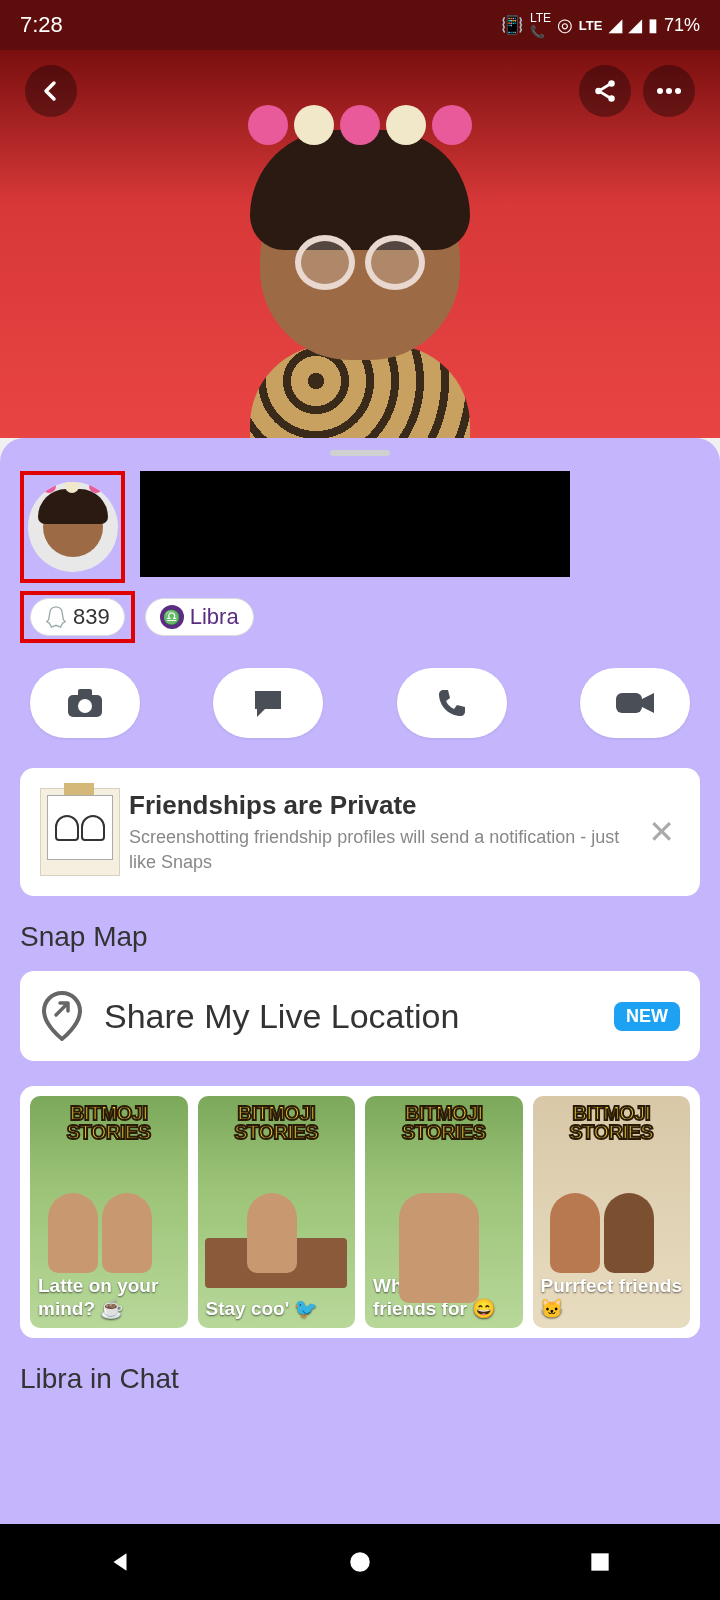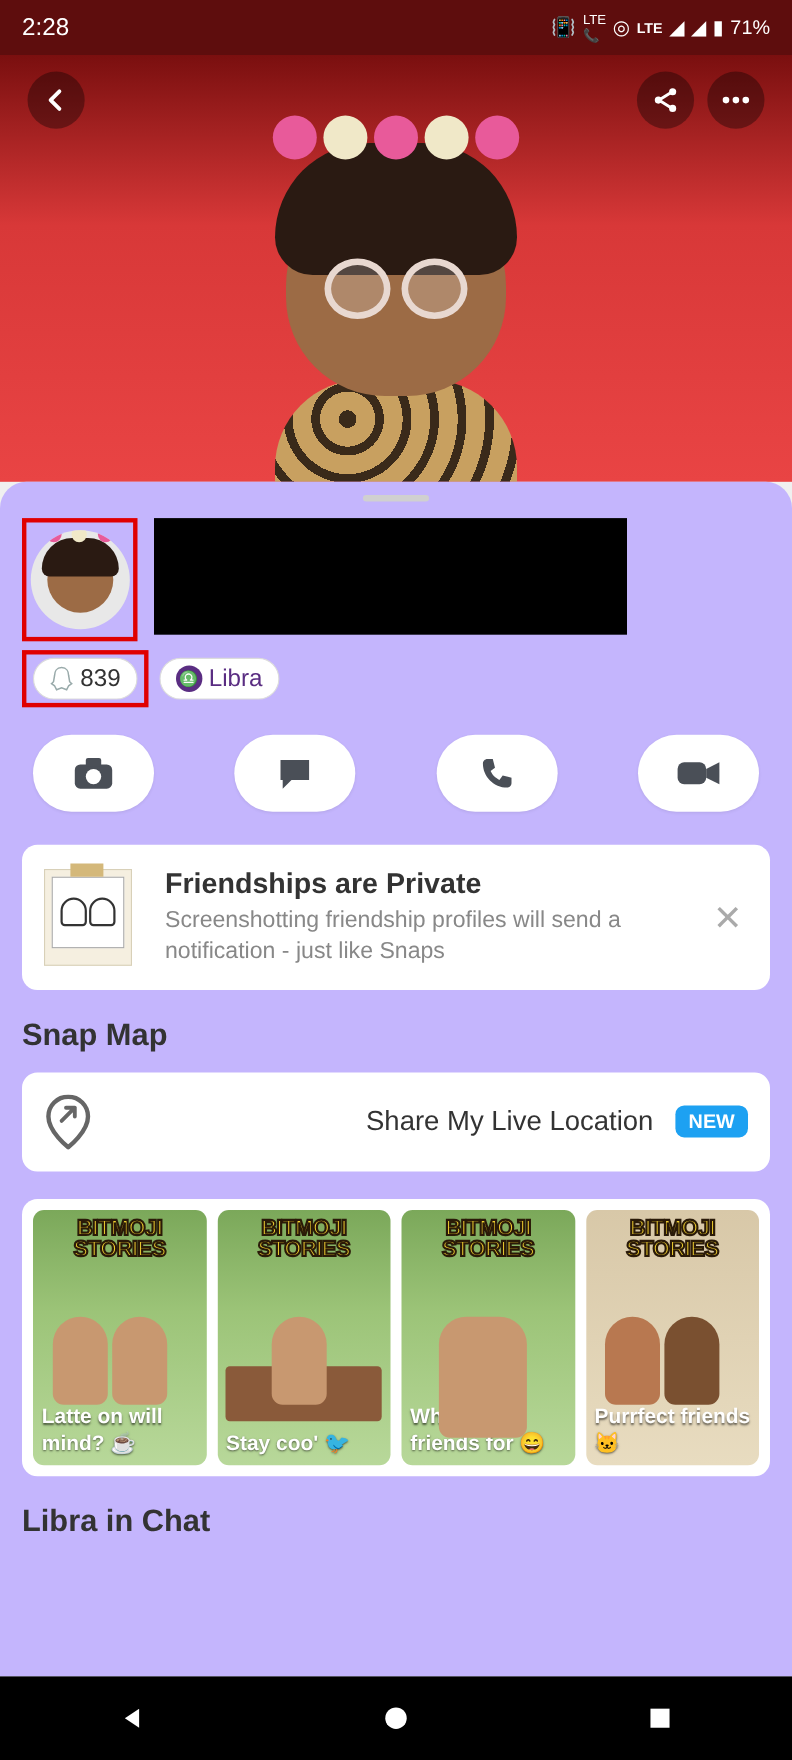--- a/index.html
+++ b/index.html
@@ -40,55 +40,55 @@
 .badges-row { display: flex; gap: 10px; margin-top: 8px; align-items: center; }
 .score-box { border: 4px solid #e00000; padding: 3px 6px; }
 .pill { background: #fff; border: 1px solid #dcdcdc; border-radius: 20px; padding: 5px 14px; display: flex; align-items: center; gap: 6px; font-size: 22px; font-weight: 500; color: #333; }
 .ghost-icon { width: 22px; height: 24px; }
 .libra-icon { width: 24px; height: 24px; border-radius: 50%; background: #5a2d82; display: flex; align-items: center; justify-content: center; color: #fff; font-size: 14px; }
 .libra-text { color: #5a2d82; }
 
 .action-row { display: flex; justify-content: space-between; margin: 25px 0 30px; padding: 0 10px; }
 .action-btn { width: 110px; height: 70px; background: #fff; border-radius: 35px; display: flex; align-items: center; justify-content: center; box-shadow: 0 1px 3px rgba(0,0,0,0.08); }
 
-.card { background: #fff; border-radius: 14px; padding: 20px; margin-bottom: 25px; display: flex; align-items: center; gap: 30px; }
+.card { background: #fff; border-radius: 14px; padding: 20px; margin-bottom: 25px; display: flex; align-items: center; gap: 9px; }
 .polaroid { width: 80px; height: 88px; background: #f5efe0; border: 1px solid #d8d0b8; padding: 6px; position: relative; }
 .polaroid::before { content: ""; position: absolute; top: -6px; left: 30%; width: 30px; height: 12px; background: #d4b87a; }
 .polaroid-img { width: 100%; height: 65px; background: #fff; border: 1px solid #aaa; display: flex; align-items: center; justify-content: center; }
 .two-ghosts { display: flex; gap: 2px; }
 .ghost-sm { width: 24px; height: 26px; background: #fff; border: 2px solid #333; border-radius: 12px 12px 4px 4px; position: relative; }
 .card-text { flex: 1; }
 .card-title { font-size: 26px; font-weight: 600; color: #333; margin-bottom: 4px; }
-.card-sub { font-size: 21px; color: #888; line-height: 1.35; }
+.card-sub { font-size: 18px; color: #888; line-height: 1.35; }
 .close-x { font-size: 32px; color: #aaa; padding: 0 5px; }
 
-.section-title { font-size: 28px; font-weight: 700; color: #333; margin-bottom: 18px; }
+.section-title { font-size: 28px; font-weight: 400; color: #333; margin-bottom: 18px; }
 .location-card { display: flex; align-items: center; gap: 20px; }
 .loc-icon { width: 44px; height: 50px; }
-.loc-text { flex: 1; font-size: 25px; color: #333; font-weight: 500; text-align: right; }
+.loc-text { flex: 1; font-size: 34px; color: #333; font-weight: 500; }
 .new-badge { background: #1da1f2; color: #fff; font-weight: 700; font-size: 18px; padding: 4px 12px; border-radius: 8px; }
 
 .stories-grid { display: flex; gap: 10px; background: #fff; border-radius: 14px; padding: 10px; margin-bottom: 25px; }
 .story { flex: 1; height: 232px; border-radius: 10px; background: linear-gradient(180deg, #7ba85a 0%, #9cc478 40%, #b8d89a 100%); position: relative; overflow: hidden; display: flex; flex-direction: column; justify-content: space-between; padding: 8px; }
 .story-logo { font-family: Impact, sans-serif; font-size: 20px; line-height: 0.95; text-align: center; color: #f2d030; -webkit-text-stroke: 2px #2a1a08; font-weight: 900; letter-spacing: -0.5px; }
 .story-caption { color: #fff; font-size: 19px; font-weight: 600; text-shadow: 0 1px 2px rgba(0,0,0,0.6); }
 .story-char { position: absolute; bottom: 35px; left: 10%; right: 10%; height: 100px; }
 .char-blob { width: 50px; height: 80px; background: #c89870; border-radius: 25px 25px 10px 10px; display: inline-block; margin: 0 2px; }
 .bench { position: absolute; bottom: 40px; left: 5%; right: 5%; height: 50px; background: #8a5a3a; border-radius: 4px; }
 
 .nav-bar { position: absolute; bottom: 0; left: 0; right: 0; height: 76px; background: #000; display: flex; justify-content: space-around; align-items: center; }
 .nav-icon { width: 26px; height: 26px; }
 
 svg { display: block; }
 </style>
 </head>
 <body>
 
 <div class="status-bar">
-  <span>2:28</span>
+  <span>7:28</span>
   <div class="status-right">
     <span>📳</span>
     <span style="font-size:12px;">LTE<br>📞</span>
     <span>◎</span>
     <span style="font-size:13px;font-weight:700;">LTE</span>
     <span>◢</span>
     <span>◢</span>
     <span>▮</span>
     <span>71%</span>
   </div>
@@ -221,21 +221,21 @@
         <path d="M16 24 L28 12 M28 12 H20 M28 12 V20" stroke="#666" stroke-width="3.5" fill="none" stroke-linecap="round"></path>
       </svg>
     <div class="loc-text">Share My Live Location</div>
     <div class="new-badge">NEW</div>
   </div>
 
   <div class="stories-grid">
     <div class="story">
       <div class="story-logo">BITMOJI STORIES</div>
       <div class="story-char"><div class="char-blob"></div><div class="char-blob"></div></div>
-      <div class="story-caption">Latte on will mind? ☕</div>
+      <div class="story-caption">Latte on your mind? ☕</div>
     </div>
     <div class="story">
       <div class="story-logo">BITMOJI STORIES</div>
       <div class="bench"></div>
       <div class="story-char" style="left:30%;"><div class="char-blob"></div></div>
       <div class="story-caption">Stay coo' 🐦</div>
     </div>
     <div class="story">
       <div class="story-logo">BITMOJI STORIES</div>
       <div class="story-char" style="left:20%;"><div class="char-blob" style="width:80px;height:110px;"></div></div>

